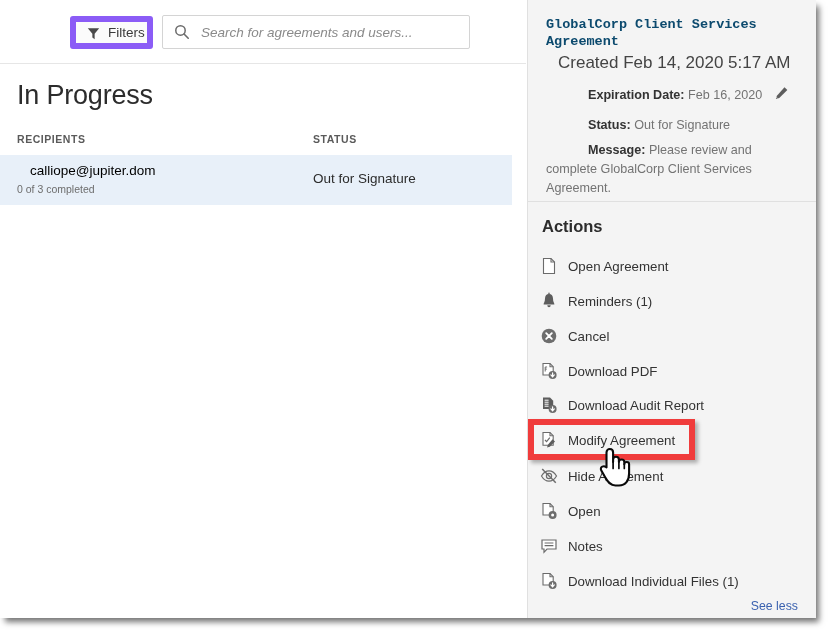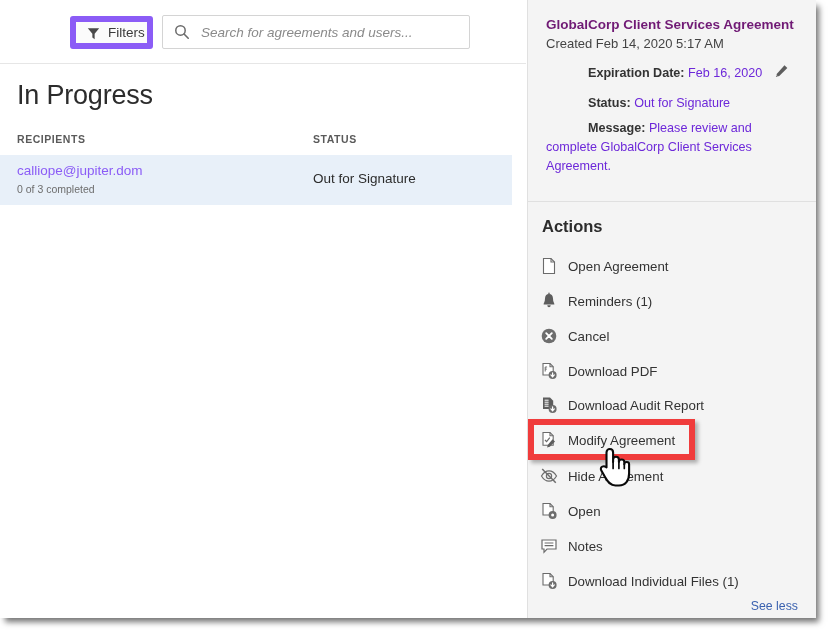--- a/index.html
+++ b/index.html
@@ -129,23 +129,23 @@
 
   #row-0 {
     position: absolute;
     left: 0; top: 155px;
     width: 512px; height: 50px;
     background: #e8f0f9;
     cursor: pointer;
   }
   #row-0 .recipient-email {
     position: absolute;
-    left: 17px; top: 8px;
+    left: 30px; top: 8px;
     font-size: 13.5px;
-    color: #8b5cf6;
+    color: #000000;
   }
   #row-0 .recipient-sub {
     position: absolute;
     left: 17px; top: 28px;
     font-size: 10.5px;
     color: #6d6d6d;
   }
   #row-0 .row-status {
     position: absolute;
     left: 313px; top: 16px;
@@ -166,41 +166,43 @@
   #detail-info {
     position: absolute;
     left: 0; top: 0;
     width: 288px;
     padding: 16px 18px 14px 18px;
     box-sizing: border-box;
   }
   #agreement-title {
     font-size: 13.5px;
     font-weight: bold;
-    color: #701a75;
+    color: #0c4a6e;
     line-height: 17px;
+    font-family: Liberation Mono, monospace;
   }
   #created-line {
     margin-top: 3px;
-    font-size: 13px;
+    font-size: 17px;
     color: #444444;
+    margin-left: 12px;
   }
   .detail-row {
     margin-top: 13px;
     font-size: 12.6px;
     color: #333333;
     line-height: 17px;
   }
   .detail-label {
     font-weight: bold;
     color: #333333;
     padding-left: 42px;
   }
   .detail-value {
-    color: #6d28d9;
+    color: #737373;
   }
   #pencil-icon {
     display: inline-block;
     vertical-align: -2px;
     margin-left: 8px;
     width: 15px; height: 15px;
     cursor: pointer;
   }
   #message-row {
     margin-top: 7px;

